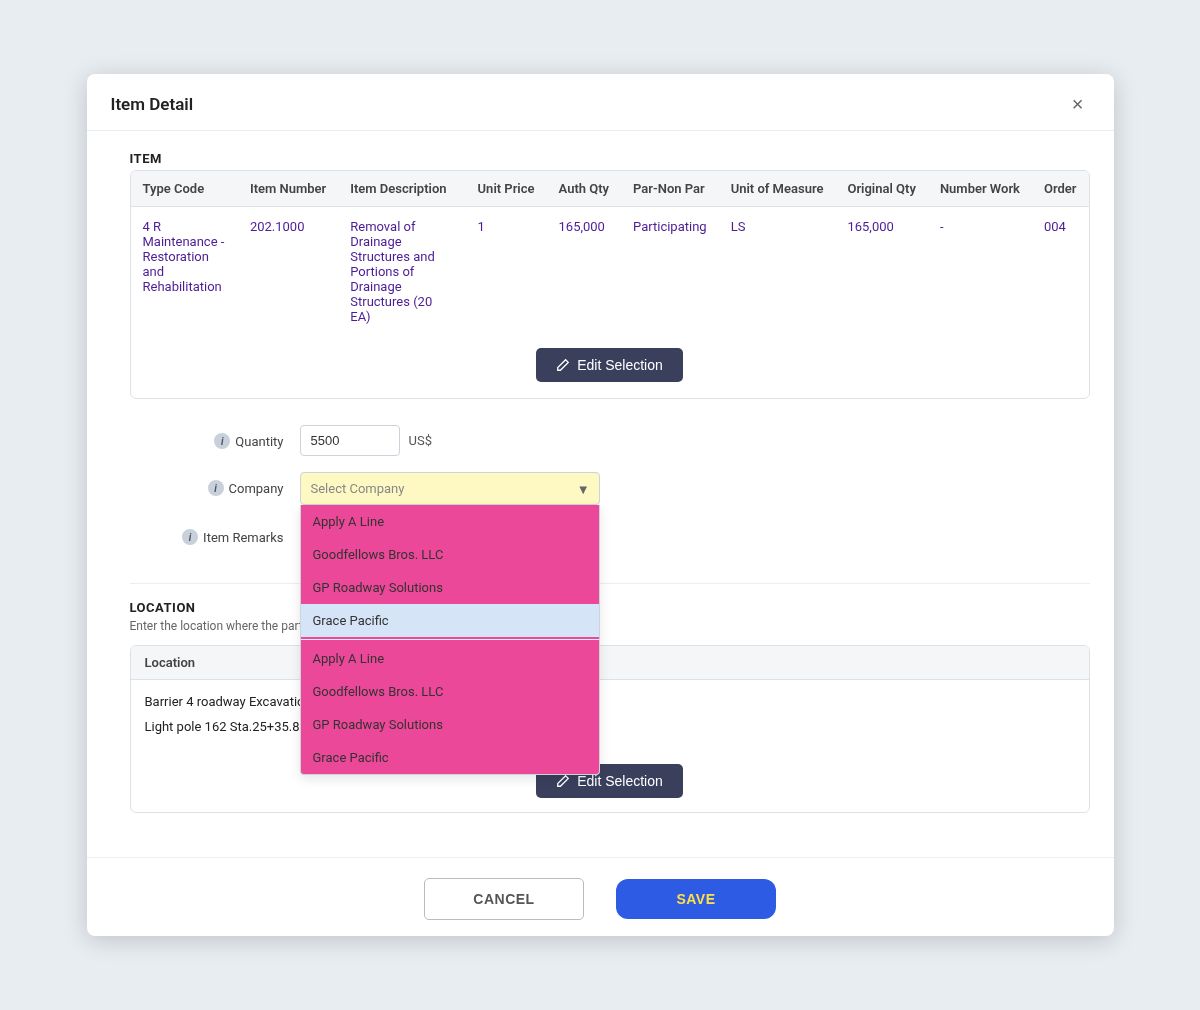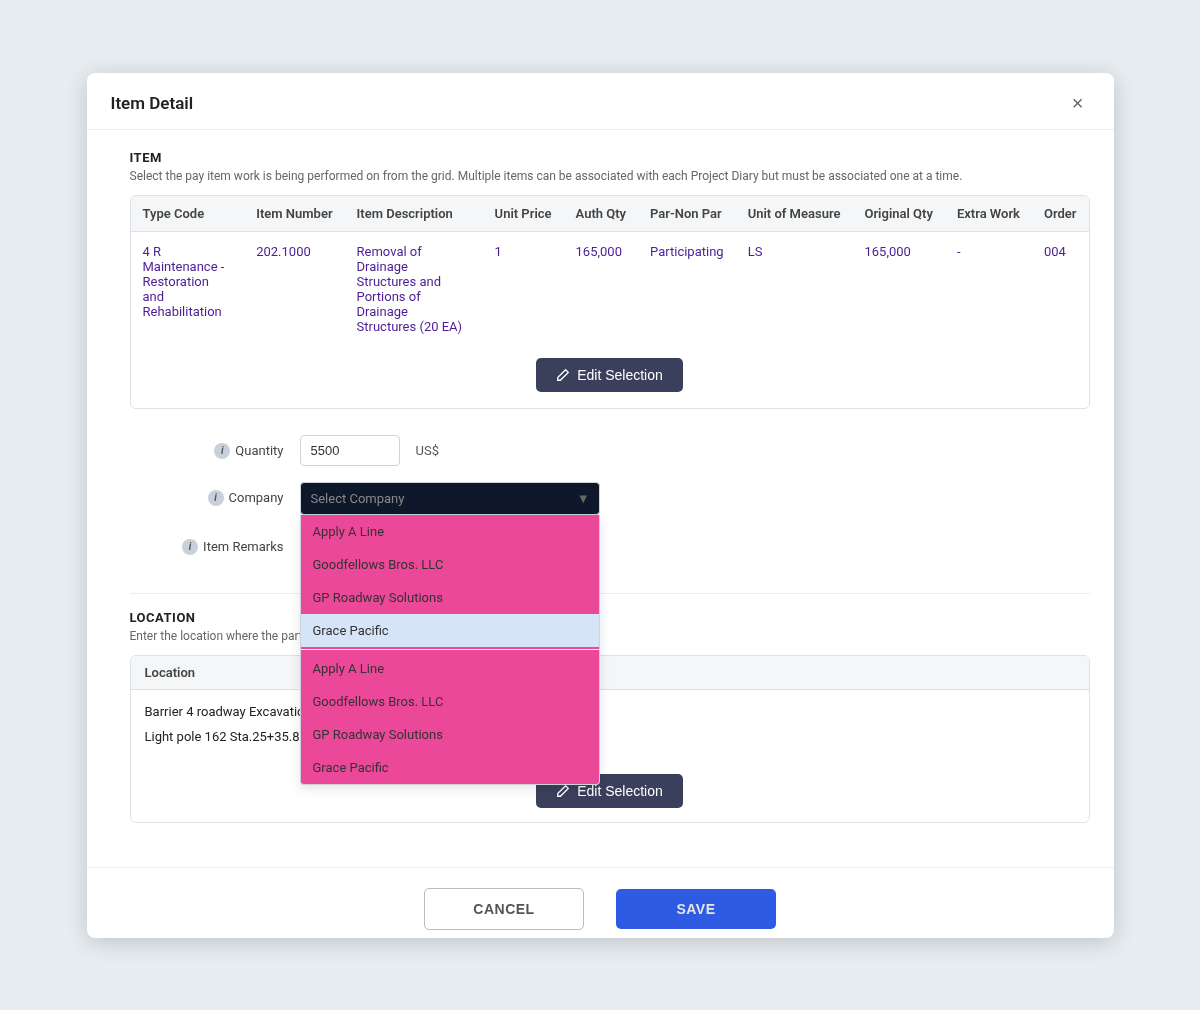--- a/index.html
+++ b/index.html
@@ -153,21 +153,21 @@
       border: 1px solid #cdd3db;
       border-radius: 4px;
       padding: 7px 10px;
       font-size: 13px;
       color: #333;
       outline: none;
     }
     .quantity-group {
       display: flex;
       align-items: center;
-      gap: 16px;
+      gap: 9px;
     }
     .quantity-input {
       width: 100px;
     }
     .currency-label {
       font-size: 13px;
       color: #555;
     }
 
     
@@ -175,21 +175,21 @@
       position: relative;
       width: 300px;
     }
     .dropdown-select {
       width: 100%;
       border: 1px solid #cdd3db;
       border-radius: 4px;
       padding: 8px 32px 8px 10px;
       font-size: 13px;
       color: #888;
-      background: #0f172a;
+      background: #fef9c3;
       cursor: pointer;
       display: flex;
       align-items: center;
       justify-content: space-between;
     }
     .dropdown-chevron {
       position: absolute;
       right: 10px;
       top: 50%;
       transform: translateY(-50%);
@@ -256,78 +256,77 @@
       text-align: center;
       padding: 10px 0 14px;
     }
 
     
     .modal-footer {
       display: flex;
       align-items: center;
       justify-content: center;
       gap: 32px;
-      padding: 20px 24px 8px;
+      padding: 20px 24px 16px;
       border-top: 1px solid #eee;
       margin-top: 20px;
     }
     .cancel-btn {
       background: #fff;
       border: 1px solid #bbb;
       border-radius: 5px;
       padding: 12px 40px;
       font-size: 14px;
       font-weight: 600;
       letter-spacing: 0.5px;
       color: #555;
       cursor: pointer;
       min-width: 160px;
     }
     .save-btn {
       background: #2d5be3;
       border: none;
-      border-radius: 5px;
+      border-radius: 12px;
       padding: 12px 40px;
       font-size: 14px;
       font-weight: 600;
       letter-spacing: 0.5px;
-      color: #e5e5e5;
+      color: #fde047;
       cursor: pointer;
       min-width: 160px;
     }
   </style>
 </head>
 <body>
 
 <div class="modal">
 
   <div class="modal-header">
     <span class="modal-title">Item Detail</span>
     <button class="close-btn">×</button>
   </div>
 
   <div class="modal-body">
 
     <div>
       <div class="section-title">ITEM</div>
-      <div class="section-desc">Select the pay item work is being performed on from the grid. Multiple items can be associated with each Project Diary but must be associated one at a time.</div>
 
       <div class="item-table-container">
         <table>
           <thead>
             <tr>
               <th>Type Code</th>
               <th>Item Number</th>
               <th>Item Description</th>
               <th>Unit Price</th>
               <th>Auth Qty</th>
               <th>Par-Non Par</th>
               <th>Unit of Measure</th>
               <th>Original Qty</th>
-              <th>Extra Work</th>
+              <th>Number Work</th>
               <th>Order</th>
             </tr>
           </thead>
           <tbody>
             <tr>
               <td>4 R Maintenance - Restoration and Rehabilitation</td>
               <td>202.1000</td>
               <td>Removal of Drainage Structures and Portions of Drainage Structures (20 EA)</td>
               <td>1</td>
               <td>165,000</td>

